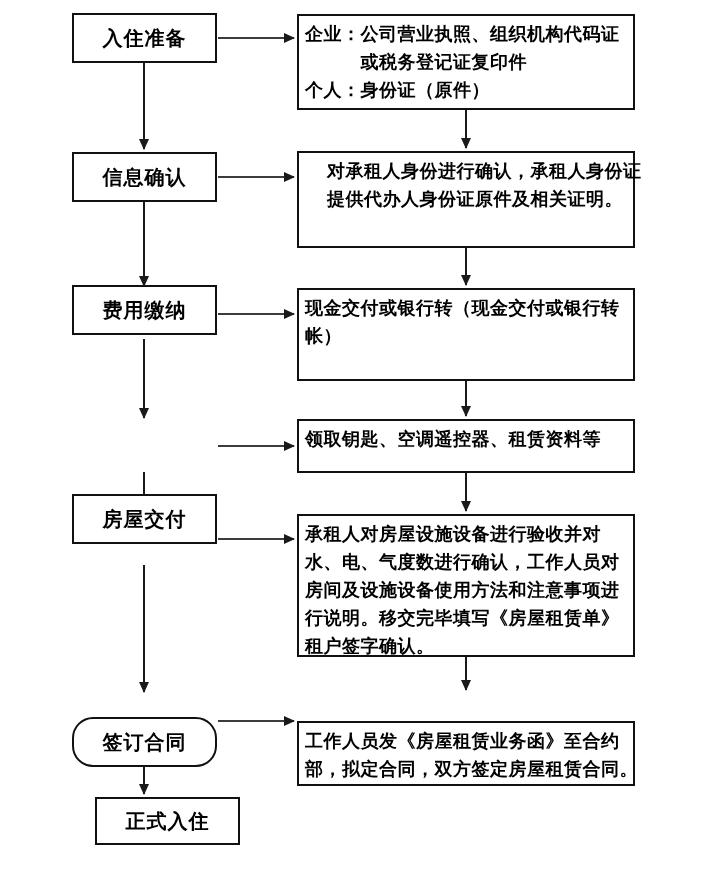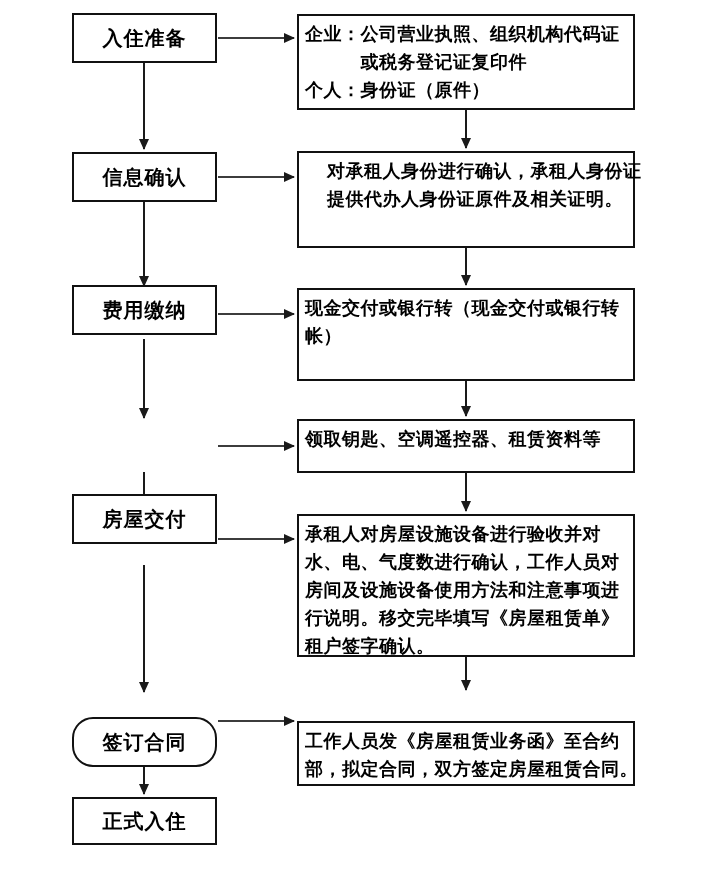--- a/index.html
+++ b/index.html
@@ -89,21 +89,21 @@
     <line x1="466" y1="381" x2="466" y2="416" stroke="#1a1a1a" stroke-width="2" marker-end="url(#arr)"></line>
     <line x1="466" y1="473" x2="466" y2="511" stroke="#1a1a1a" stroke-width="2" marker-end="url(#arr)"></line>
     <line x1="466" y1="657" x2="466" y2="690" stroke="#1a1a1a" stroke-width="2" marker-end="url(#arr)"></line>
   </svg>
 
   <div class="step-box" style="top:13px;">入住准备</div>
   <div class="step-box" style="top:152px;">信息确认</div>
   <div class="step-box" style="top:285px;">费用缴纳</div>
   <div class="step-box" style="top:494px;">房屋交付</div>
   <div class="step-box" style="top:717px;border-radius:21px;">签订合同</div>
-  <div class="step-box" style="top:797px;height:48px;">正式入住</div>
+  <div class="step-box" style="top:797px;height:48px;margin-left:23px;">正式入住</div>
 
   <div class="detail-box" style="top:14px;height:96px;">
       <div class="line">企业：公司营业执照、组织机构代码证</div>
       <div class="line">　　　或税务登记证复印件</div>
       <div class="line">个人：身份证（原件）</div>
     </div>
   <div class="detail-box" style="top:151px;height:97px;padding-left:28px;">
       <div class="line">对承租人身份进行确认，承租人身份证</div>
       <div class="line">提供代办人身份证原件及相关证明。</div>
     </div>

